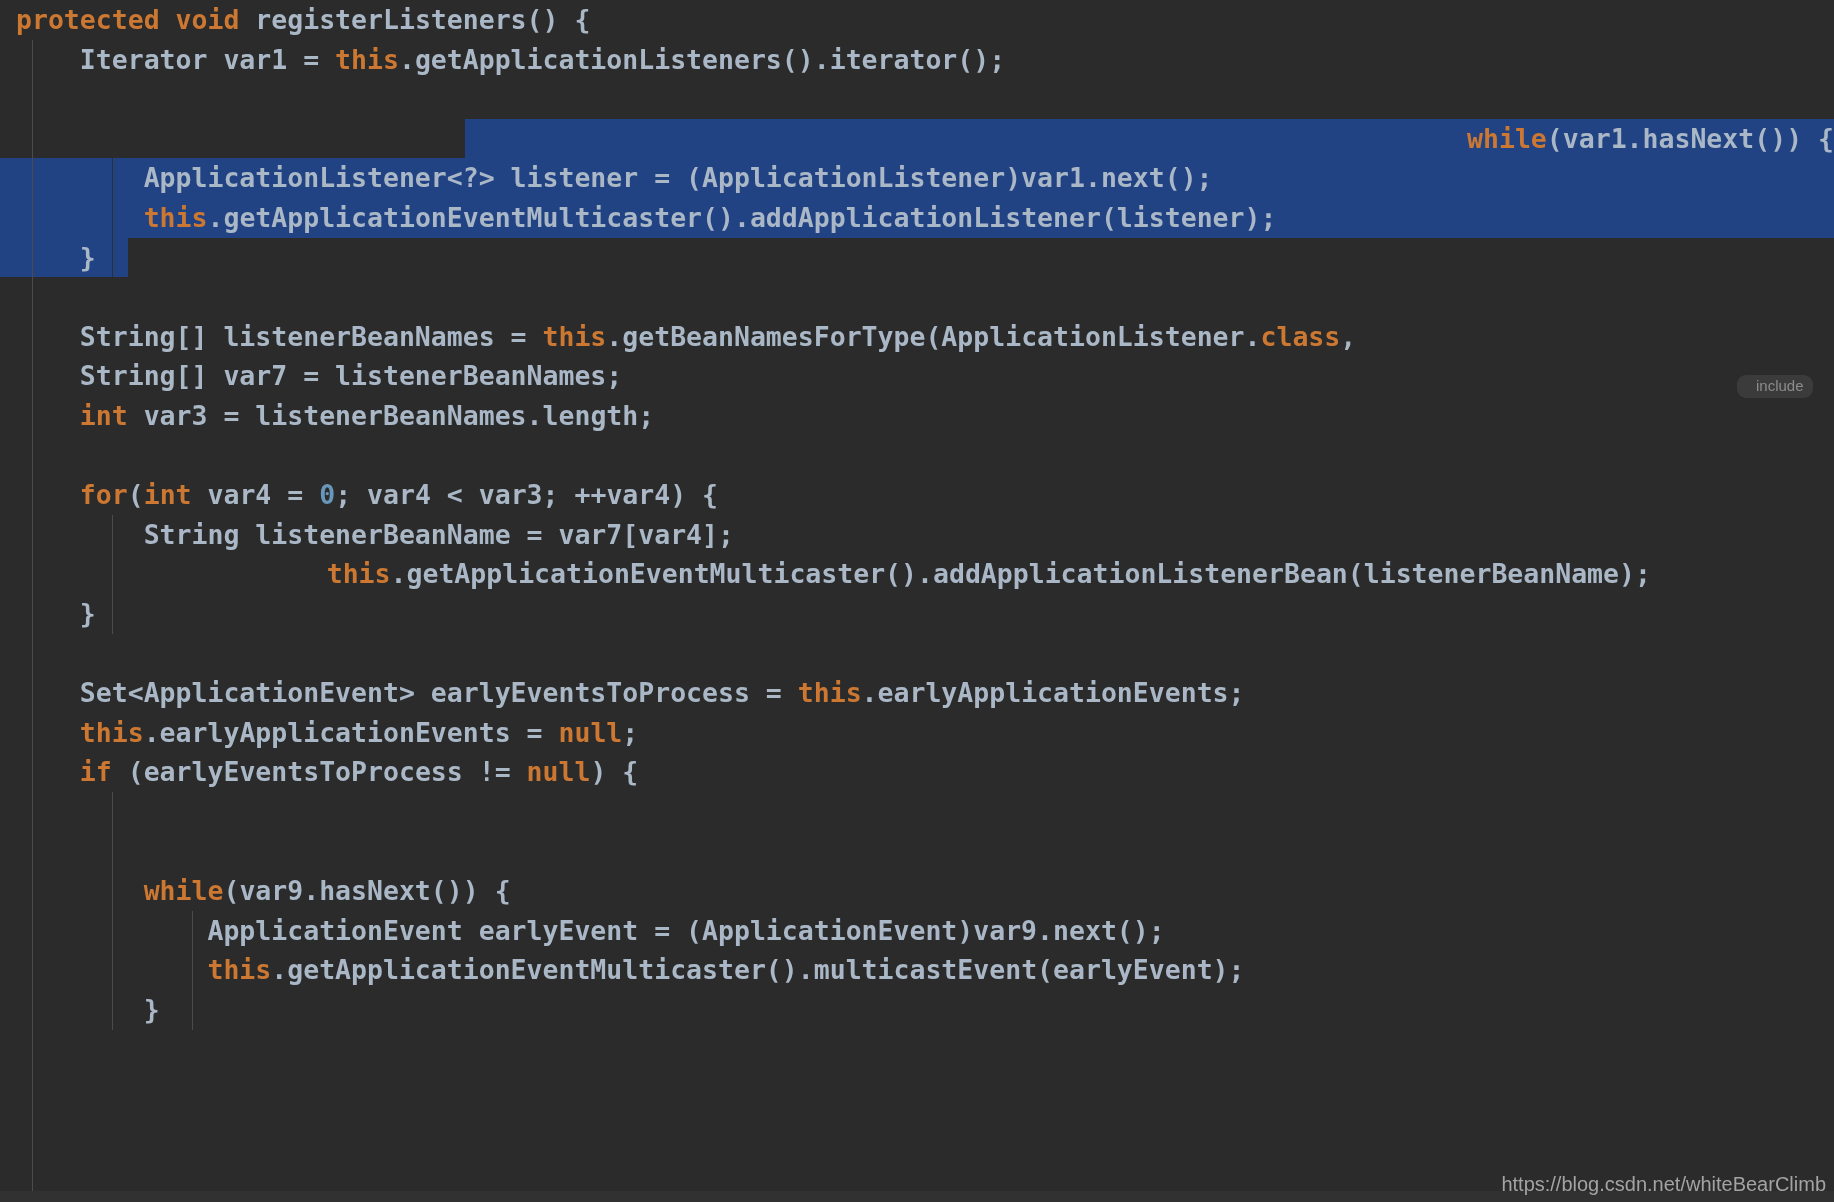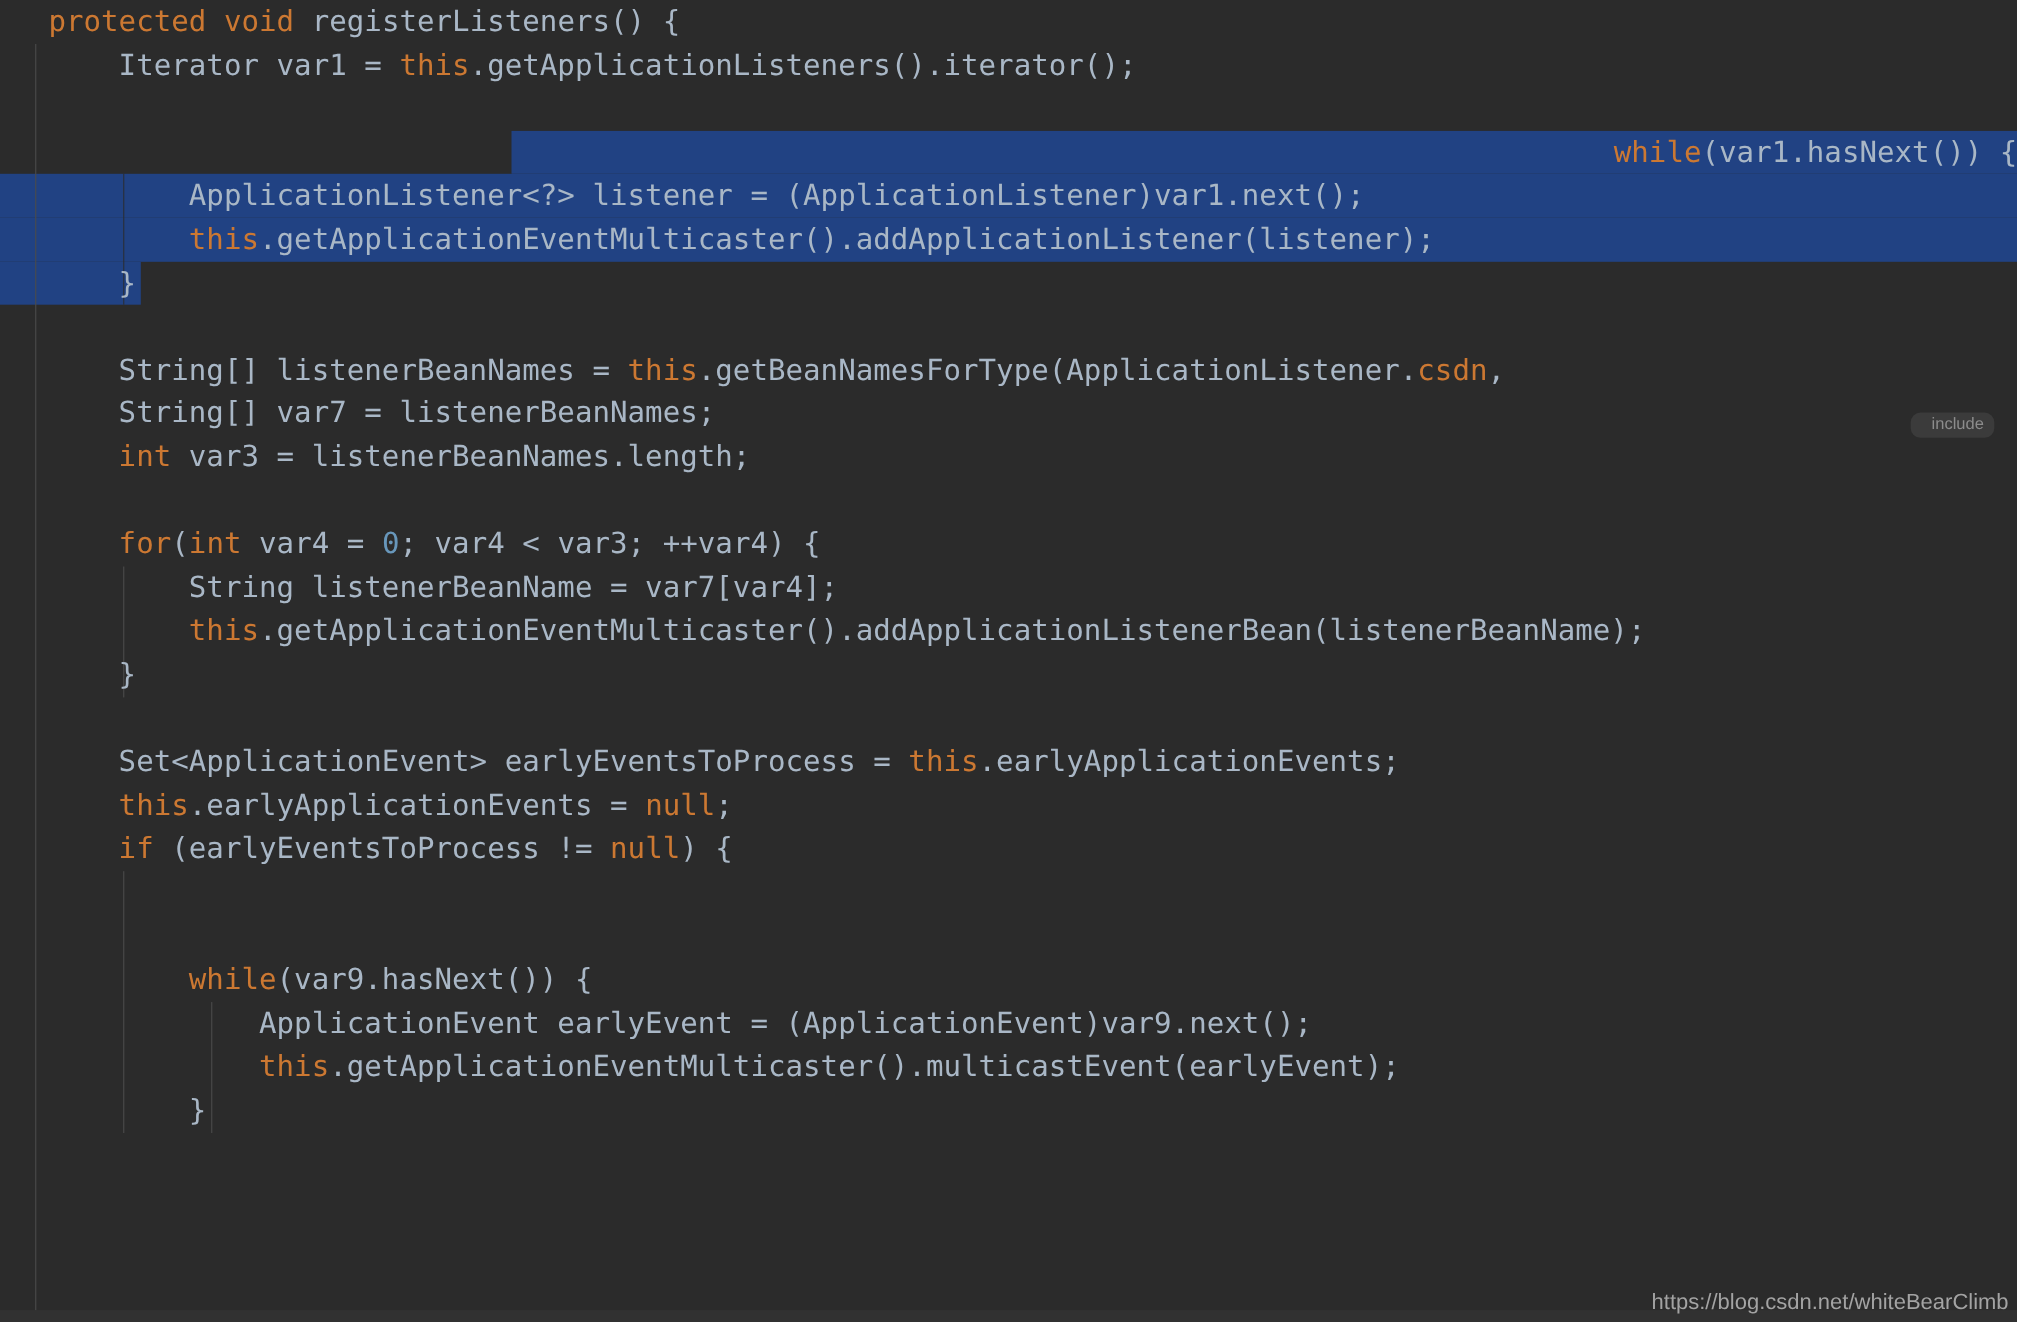--- a/index.html
+++ b/index.html
@@ -38,22 +38,23 @@
     white-space: pre;
     font-size: 26.5px;
     letter-spacing: 0px;
     color: #a9b7c6;
     z-index: 3;
   }
 
   .line .txt {
     position: relative;
     display: inline-block;
-    padding-left: 44px;
+    padding-left: 16px;
     z-index: 3;
+    font-weight: bold;
   }
 
   
   .kw   { color: #cc7832; }
   .id   { color: #a9b7c6; }
   .num  { color: #6897bb; }
 
   
   .sel-layer {
     position: absolute;
@@ -129,27 +130,27 @@
 
   <div id="code-surface">
       <div class="line" style="position: absolute; left: 0px; top: 0px; width: 1834px;"><span class="txt"><span class="kw">protected</span><span class="id"> </span><span class="kw">void</span><span class="id"> registerListeners() {</span></span></div>
       <div class="line" style="position: absolute; left: 0px; top: 39.6px; width: 1834px;"><span class="txt"><span class="id">    Iterator var1 = </span><span class="kw">this</span><span class="id">.getApplicationListeners().iterator();</span></span></div>
       <div class="line" style="position: absolute; left: 0px; top: 79.2px; width: 1834px;"><span class="txt"><span class="id"></span></span></div>
       <div class="line" style="position: absolute; left: 0px; top: 118.8px; width: 1834px; text-align: right;"><span class="txt"><span class="id">    </span><span class="kw">while</span><span class="id">(var1.hasNext()) {</span></span></div>
       <div class="line" style="position: absolute; left: 0px; top: 158.4px; width: 1834px;"><span class="txt"><span class="id">        ApplicationListener&lt;?&gt; listener = (ApplicationListener)var1.next();</span></span></div>
       <div class="line" style="position: absolute; left: 0px; top: 198px; width: 1705px;"><span class="txt"><span class="id">        </span><span class="kw">this</span><span class="id">.getApplicationEventMulticaster().addApplicationListener(listener);</span></span></div>
       <div class="line" style="position: absolute; left: 0px; top: 237.6px; width: 1834px;"><span class="txt"><span class="id">    }</span></span></div>
       <div class="line" style="position: absolute; left: 0px; top: 277.2px; width: 1834px;"><span class="txt"><span class="id"></span></span></div>
-      <div class="line" style="position: absolute; left: 0px; top: 316.8px; width: 1834px;"><span class="txt"><span class="id">    String[] listenerBeanNames = </span><span class="kw">this</span><span class="id">.getBeanNamesForType(ApplicationListener.</span><span class="kw">csdn</span><span class="id">, </span></span></div>
+      <div class="line" style="position: absolute; left: 0px; top: 316.8px; width: 1834px;"><span class="txt"><span class="id">    String[] listenerBeanNames = </span><span class="kw">this</span><span class="id">.getBeanNamesForType(ApplicationListener.</span><span class="kw">class</span><span class="id">, </span></span></div>
       <div class="line" style="position: absolute; left: 0px; top: 356.4px; width: 1834px;"><span class="txt"><span class="id">    String[] var7 = listenerBeanNames;</span></span></div>
       <div class="line" style="position: absolute; left: 0px; top: 396px; width: 1834px;"><span class="txt"><span class="id">    </span><span class="kw">int</span><span class="id"> var3 = listenerBeanNames.length;</span></span></div>
       <div class="line" style="position: absolute; left: 0px; top: 435.6px; width: 1834px;"><span class="txt"><span class="id"></span></span></div>
       <div class="line" style="position: absolute; left: 0px; top: 475.2px; width: 1834px;"><span class="txt"><span class="id">    </span><span class="kw">for</span><span class="id">(</span><span class="kw">int</span><span class="id"> var4 = </span><span class="num">0</span><span class="id">; var4 &lt; var3; ++var4) {</span></span></div>
       <div class="line" style="position: absolute; left: 0px; top: 514.8px; width: 1834px;"><span class="txt"><span class="id">        String listenerBeanName = var7[var4];</span></span></div>
-      <div class="line" style="position: absolute; left: 0px; top: 554.4px; width: 1834px;"><span class="txt"><span class="id">        </span><span class="kw">this</span><span class="id">.getApplicationEventMulticaster().addApplicationListenerBean(listenerBeanName);</span></span></div>
+      <div class="line" style="position: absolute; left: 0px; top: 554.4px; width: 1834px; text-align: center;"><span class="txt"><span class="id">        </span><span class="kw">this</span><span class="id">.getApplicationEventMulticaster().addApplicationListenerBean(listenerBeanName);</span></span></div>
       <div class="line" style="position: absolute; left: 0px; top: 594px; width: 1834px;"><span class="txt"><span class="id">    }</span></span></div>
       <div class="line" style="position: absolute; left: 0px; top: 633.6px; width: 1834px;"><span class="txt"><span class="id"></span></span></div>
       <div class="line" style="position: absolute; left: 0px; top: 673.2px; width: 1834px;"><span class="txt"><span class="id">    Set&lt;ApplicationEvent&gt; earlyEventsToProcess = </span><span class="kw">this</span><span class="id">.earlyApplicationEvents;</span></span></div>
       <div class="line" style="position: absolute; left: 0px; top: 712.8px; width: 1470px;"><span class="txt"><span class="id">    </span><span class="kw">this</span><span class="id">.earlyApplicationEvents = </span><span class="kw">null</span><span class="id">;</span></span></div>
       <div class="line" style="position: absolute; left: 0px; top: 752.4px; width: 1834px;"><span class="txt"><span class="id">    </span><span class="kw">if</span><span class="id"> (earlyEventsToProcess != </span><span class="kw">null</span><span class="id">) {</span></span></div>
       <div class="line" style="position: absolute; left: 0px; top: 831.6px; width: 1834px;"><span class="txt"><span class="id"></span></span></div>
       <div class="line" style="position: absolute; left: 0px; top: 871.2px; width: 1834px;"><span class="txt"><span class="id">        </span><span class="kw">while</span><span class="id">(var9.hasNext()) {</span></span></div>
       <div class="line" style="position: absolute; left: 0px; top: 910.8px; width: 1834px;"><span class="txt"><span class="id">            ApplicationEvent earlyEvent = (ApplicationEvent)var9.next();</span></span></div>
       <div class="line" style="position: absolute; left: 0px; top: 950.4px; width: 1834px;"><span class="txt"><span class="id">            </span><span class="kw">this</span><span class="id">.getApplicationEventMulticaster().multicastEvent(earlyEvent);</span></span></div>
       <div class="line" style="position: absolute; left: 0px; top: 990px; width: 1834px;"><span class="txt"><span class="id">        }</span></span></div>

